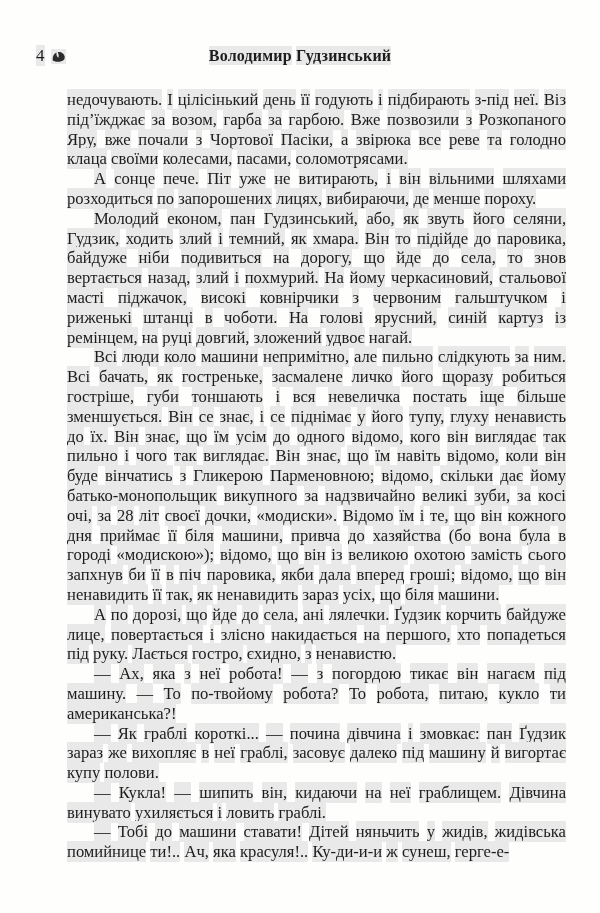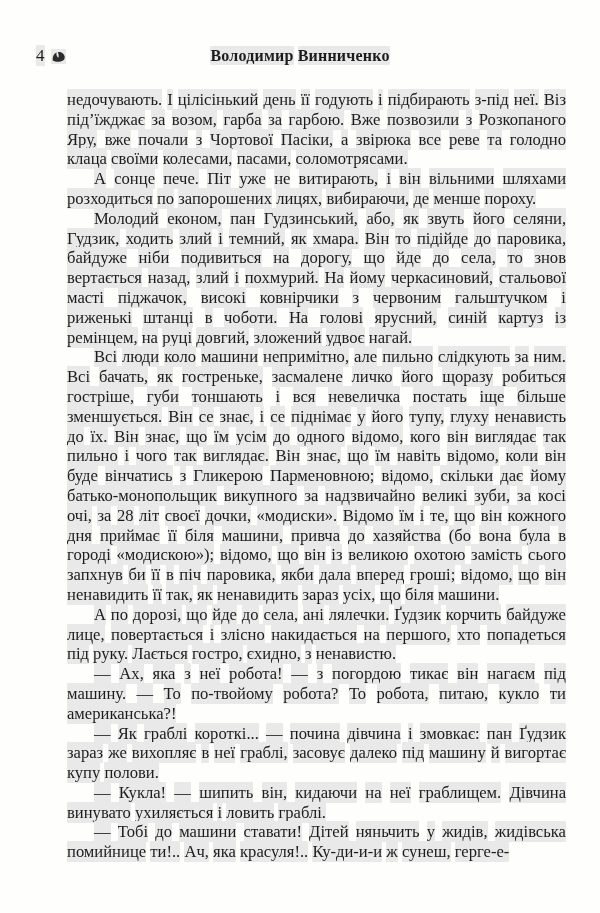--- a/index.html
+++ b/index.html
@@ -61,21 +61,21 @@
 
   <div class="header">
     <div class="pagenum-group">
       <span class="pagenum"><span class="w">4</span></span>
       <span class="fleuron">
         <svg width="13" height="11" viewBox="0 0 13 11" aria-hidden="true">
           <path d="M0.8 9.5 C0.2 6.2 1.6 3 4.6 1.6 C4.2 3.8 4.6 5.4 6.4 6.8 C6.9 4.9 6.7 3.1 5.8 1.2 C8.8 0.4 11.8 2.2 12.6 5.2 C13 6.8 12.4 8.6 11 9.6 C8 11.4 3.4 11.2 0.8 9.5 Z" fill="#2b2b2b"></path>
         </svg>
       </span>
     </div>
-    <div class="running-title"><span class="w">Володимир</span> <span class="w">Винниченко</span></div>
+    <div class="running-title"><span class="w">Володимир</span> <span class="w">Гудзинський</span></div>
   </div>
 
   <div class="body-text">
       <p class="para"><span class="w">недочувають.</span> <span class="w">І</span> <span class="w">цілісінький</span> <span class="w">день</span> <span class="w">її</span> <span class="w">годують</span> <span class="w">і</span> <span class="w">підбирають</span> <span class="w">з-під</span> <span class="w">неї.</span> <span class="w">Віз</span> <span class="w">під’їжджає</span> <span class="w">за</span> <span class="w">возом,</span> <span class="w">гарба</span> <span class="w">за</span> <span class="w">гарбою.</span> <span class="w">Вже</span> <span class="w">позвозили</span> <span class="w">з</span> <span class="w">Розкопаного</span> <span class="w">Яру,</span> <span class="w">вже</span> <span class="w">почали</span> <span class="w">з</span> <span class="w">Чортової</span> <span class="w">Пасіки,</span> <span class="w">а</span> <span class="w">звірюка</span> <span class="w">все</span> <span class="w">реве</span> <span class="w">та</span> <span class="w">голодно</span> <span class="w">клаца</span> <span class="w">своїми</span> <span class="w">колесами,</span> <span class="w">пасами,</span> <span class="w">соломотрясами.</span></p>
       <p class="para indent"><span class="w">А</span> <span class="w">сонце</span> <span class="w">пече.</span> <span class="w">Піт</span> <span class="w">уже</span> <span class="w">не</span> <span class="w">витирають,</span> <span class="w">і</span> <span class="w">він</span> <span class="w">вільними</span> <span class="w">шляхами</span> <span class="w">розходиться</span> <span class="w">по</span> <span class="w">запорошених</span> <span class="w">лицях,</span> <span class="w">вибираючи,</span> <span class="w">де</span> <span class="w">менше</span> <span class="w">пороху.</span></p>
       <p class="para indent"><span class="w">Молодий</span> <span class="w">економ,</span> <span class="w">пан</span> <span class="w">Гудзинський,</span> <span class="w">або,</span> <span class="w">як</span> <span class="w">звуть</span> <span class="w">його</span> <span class="w">селяни,</span> <span class="w">Гудзик,</span> <span class="w">ходить</span> <span class="w">злий</span> <span class="w">і</span> <span class="w">темний,</span> <span class="w">як</span> <span class="w">хмара.</span> <span class="w">Він</span> <span class="w">то</span> <span class="w">підійде</span> <span class="w">до</span> <span class="w">паровика,</span> <span class="w">байдуже</span> <span class="w">ніби</span> <span class="w">подивиться</span> <span class="w">на</span> <span class="w">дорогу,</span> <span class="w">що</span> <span class="w">йде</span> <span class="w">до</span> <span class="w">села,</span> <span class="w">то</span> <span class="w">знов</span> <span class="w">вертається</span> <span class="w">назад,</span> <span class="w">злий</span> <span class="w">і</span> <span class="w">похмурий.</span> <span class="w">На</span> <span class="w">йому</span> <span class="w">черкасиновий,</span> <span class="w">стальової</span> <span class="w">масті</span> <span class="w">піджачок,</span> <span class="w">високі</span> <span class="w">ковнірчики</span> <span class="w">з</span> <span class="w">червоним</span> <span class="w">гальштучком</span> <span class="w">і</span> <span class="w">риженькі</span> <span class="w">штанці</span> <span class="w">в</span> <span class="w">чоботи.</span> <span class="w">На</span> <span class="w">голові</span> <span class="w">ярусний,</span> <span class="w">синій</span> <span class="w">картуз</span> <span class="w">із</span> <span class="w">ремінцем,</span> <span class="w">на</span> <span class="w">руці</span> <span class="w">довгий,</span> <span class="w">зложений</span> <span class="w">удвоє</span> <span class="w">нагай.</span></p>
       <p class="para indent"><span class="w">Всі</span> <span class="w">люди</span> <span class="w">коло</span> <span class="w">машини</span> <span class="w">непримітно,</span> <span class="w">але</span> <span class="w">пильно</span> <span class="w">слідкують</span> <span class="w">за</span> <span class="w">ним.</span> <span class="w">Всі</span> <span class="w">бачать,</span> <span class="w">як</span> <span class="w">гостреньке,</span> <span class="w">засмалене</span> <span class="w">личко</span> <span class="w">його</span> <span class="w">щоразу</span> <span class="w">робиться</span> <span class="w">гостріше,</span> <span class="w">губи</span> <span class="w">тоншають</span> <span class="w">і</span> <span class="w">вся</span> <span class="w">невеличка</span> <span class="w">постать</span> <span class="w">іще</span> <span class="w">більше</span> <span class="w">зменшується.</span> <span class="w">Він</span> <span class="w">се</span> <span class="w">знає,</span> <span class="w">і</span> <span class="w">се</span> <span class="w">піднімає</span> <span class="w">у</span> <span class="w">його</span> <span class="w">тупу,</span> <span class="w">глуху</span> <span class="w">ненависть</span> <span class="w">до</span> <span class="w">їх.</span> <span class="w">Він</span> <span class="w">знає,</span> <span class="w">що</span> <span class="w">їм</span> <span class="w">усім</span> <span class="w">до</span> <span class="w">одного</span> <span class="w">відомо,</span> <span class="w">кого</span> <span class="w">він</span> <span class="w">виглядає</span> <span class="w">так</span> <span class="w">пильно</span> <span class="w">і</span> <span class="w">чого</span> <span class="w">так</span> <span class="w">виглядає.</span> <span class="w">Він</span> <span class="w">знає,</span> <span class="w">що</span> <span class="w">їм</span> <span class="w">навіть</span> <span class="w">відомо,</span> <span class="w">коли</span> <span class="w">він</span> <span class="w">буде</span> <span class="w">вінчатись</span> <span class="w">з</span> <span class="w">Гликерою</span> <span class="w">Парменовною;</span> <span class="w">відомо,</span> <span class="w">скільки</span> <span class="w">дає</span> <span class="w">йому</span> <span class="w">батько-монопольщик</span> <span class="w">викупного</span> <span class="w">за</span> <span class="w">надзвичайно</span> <span class="w">великі</span> <span class="w">зуби,</span> <span class="w">за</span> <span class="w">косі</span> <span class="w">очі,</span> <span class="w">за</span> <span class="w">28</span> <span class="w">літ</span> <span class="w">своєї</span> <span class="w">дочки,</span> <span class="w">«модиски».</span> <span class="w">Відомо</span> <span class="w">їм</span> <span class="w">і</span> <span class="w">те,</span> <span class="w">що</span> <span class="w">він</span> <span class="w">кожного</span> <span class="w">дня</span> <span class="w">приймає</span> <span class="w">її</span> <span class="w">біля</span> <span class="w">машини,</span> <span class="w">привча</span> <span class="w">до</span> <span class="w">хазяйства</span> <span class="w">(бо</span> <span class="w">вона</span> <span class="w">була</span> <span class="w">в</span> <span class="w">городі</span> <span class="w">«модискою»);</span> <span class="w">відомо,</span> <span class="w">що</span> <span class="w">він</span> <span class="w">із</span> <span class="w">великою</span> <span class="w">охотою</span> <span class="w">замість</span> <span class="w">сього</span> <span class="w">запхнув</span> <span class="w">би</span> <span class="w">її</span> <span class="w">в</span> <span class="w">піч</span> <span class="w">паровика,</span> <span class="w">якби</span> <span class="w">дала</span> <span class="w">вперед</span> <span class="w">гроші;</span> <span class="w">відомо,</span> <span class="w">що</span> <span class="w">він</span> <span class="w">ненавидить</span> <span class="w">її</span> <span class="w">так,</span> <span class="w">як</span> <span class="w">ненавидить</span> <span class="w">зараз</span> <span class="w">усіх,</span> <span class="w">що</span> <span class="w">біля</span> <span class="w">машини.</span></p>
       <p class="para indent"><span class="w">А</span> <span class="w">по</span> <span class="w">дорозі,</span> <span class="w">що</span> <span class="w">йде</span> <span class="w">до</span> <span class="w">села,</span> <span class="w">ані</span> <span class="w">лялечки.</span> <span class="w">Ґудзик</span> <span class="w">корчить</span> <span class="w">байдуже</span> <span class="w">лице,</span> <span class="w">повертається</span> <span class="w">і</span> <span class="w">злісно</span> <span class="w">накидається</span> <span class="w">на</span> <span class="w">першого,</span> <span class="w">хто</span> <span class="w">попадеться</span> <span class="w">під</span> <span class="w">руку.</span> <span class="w">Лається</span> <span class="w">гостро,</span> <span class="w">єхидно,</span> <span class="w">з</span> <span class="w">ненавистю.</span></p>
       <p class="para indent"><span class="w">—</span> <span class="w">Ах,</span> <span class="w">яка</span> <span class="w">з</span> <span class="w">неї</span> <span class="w">робота!</span> <span class="w">—</span> <span class="w">з</span> <span class="w">погордою</span> <span class="w">тикає</span> <span class="w">він</span> <span class="w">нагаєм</span> <span class="w">під</span> <span class="w">машину.</span> <span class="w">—</span> <span class="w">То</span> <span class="w">по-твойому</span> <span class="w">робота?</span> <span class="w">То</span> <span class="w">робота,</span> <span class="w">питаю,</span> <span class="w">кукло</span> <span class="w">ти</span> <span class="w">американська?!</span></p>
       <p class="para indent"><span class="w">—</span> <span class="w">Як</span> <span class="w">граблі</span> <span class="w">короткі...</span> <span class="w">—</span> <span class="w">почина</span> <span class="w">дівчина</span> <span class="w">і</span> <span class="w">змовкає:</span> <span class="w">пан</span> <span class="w">Ґудзик</span> <span class="w">зараз</span> <span class="w">же</span> <span class="w">вихопляє</span> <span class="w">в</span> <span class="w">неї</span> <span class="w">граблі,</span> <span class="w">засовує</span> <span class="w">далеко</span> <span class="w">під</span> <span class="w">машину</span> <span class="w">й</span> <span class="w">вигортає</span> <span class="w">купу</span> <span class="w">полови.</span></p>

